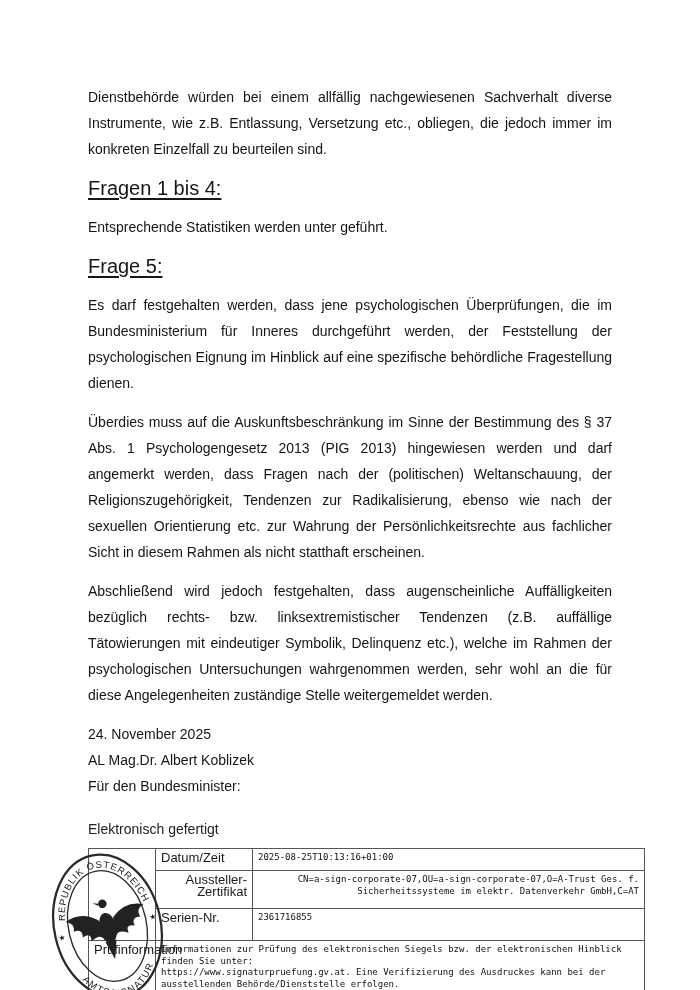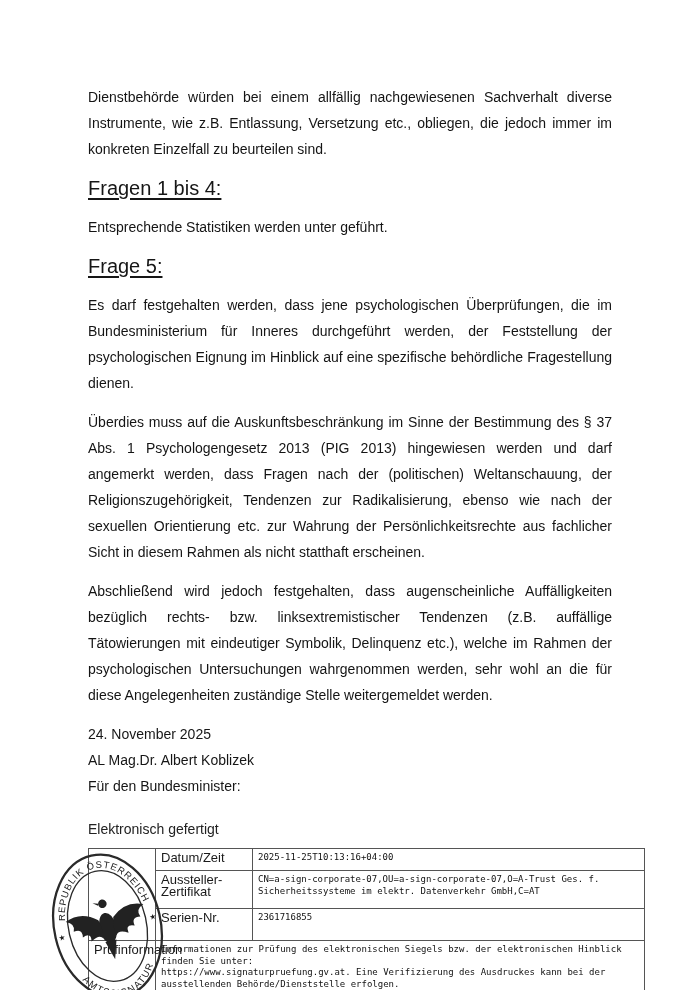--- a/index.html
+++ b/index.html
@@ -57,21 +57,21 @@
   td.label-left { width: 67px; }
   td.value-cell {
     font-family: "DejaVu Sans Mono", "Liberation Mono", monospace;
     font-size: 9px;
     line-height: 11.5px;
     color: #111;
     white-space: pre-wrap;
     word-wrap: break-word;
   }
   tr.r1 td { height: 22px; }
-  tr.r2 td { height: 38px; }
+  tr.r2 td { height: 38px; text-align: right; }
   tr.r3 td { height: 32px; }
   tr.r4 td { height: 50px; }
   tr.r5 td { height: 20px; }
   
   .seal {
     position: absolute;
     left: -38px; top: 2px;
     width: 115px; height: 152px;
     transform: rotate(-13deg);
     pointer-events: none;
@@ -104,21 +104,21 @@
   </div>
 
   <div class="electronic">Elektronisch gefertigt</div>
 
   <div class="sig-wrap">
     <table class="sig-table">
       <tbody>
           <tr class="r1">
         <td class="seal-cell" rowspan="3"></td>
         <td class="label-cell">Datum/Zeit</td>
-        <td class="value-cell">2025-11-25T10:13:16+04:00</td>
+        <td class="value-cell">2025-08-25T10:13:16+01:00</td>
       </tr>
       <tr class="r2">
         <td class="label-cell">Aussteller-Zertifikat</td>
         <td class="value-cell">CN=a-sign-corporate-07,OU=a-sign-corporate-07,O=A-Trust Ges. f. Sicherheitssysteme im elektr. Datenverkehr GmbH,C=AT</td>
       </tr>
       <tr class="r3">
         <td class="label-cell">Serien-Nr.</td>
         <td class="value-cell">2361716855</td>
       </tr>
       <tr class="r4">

